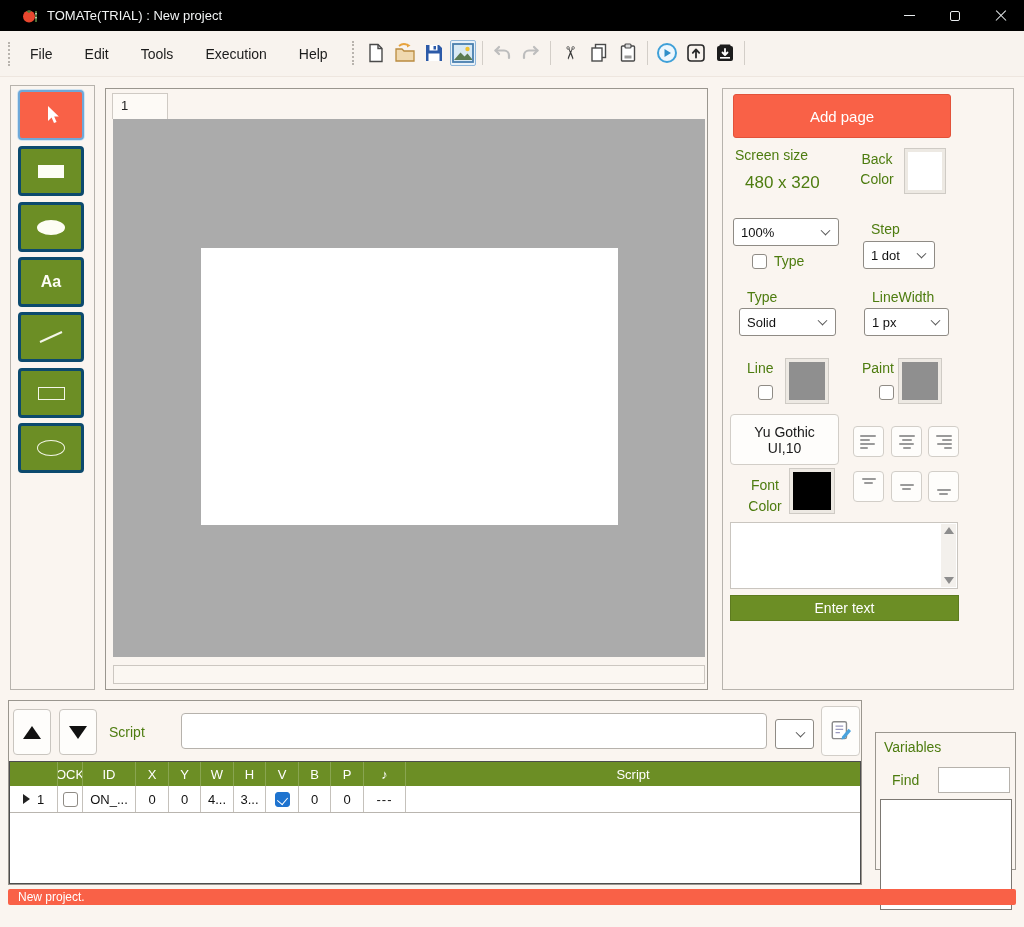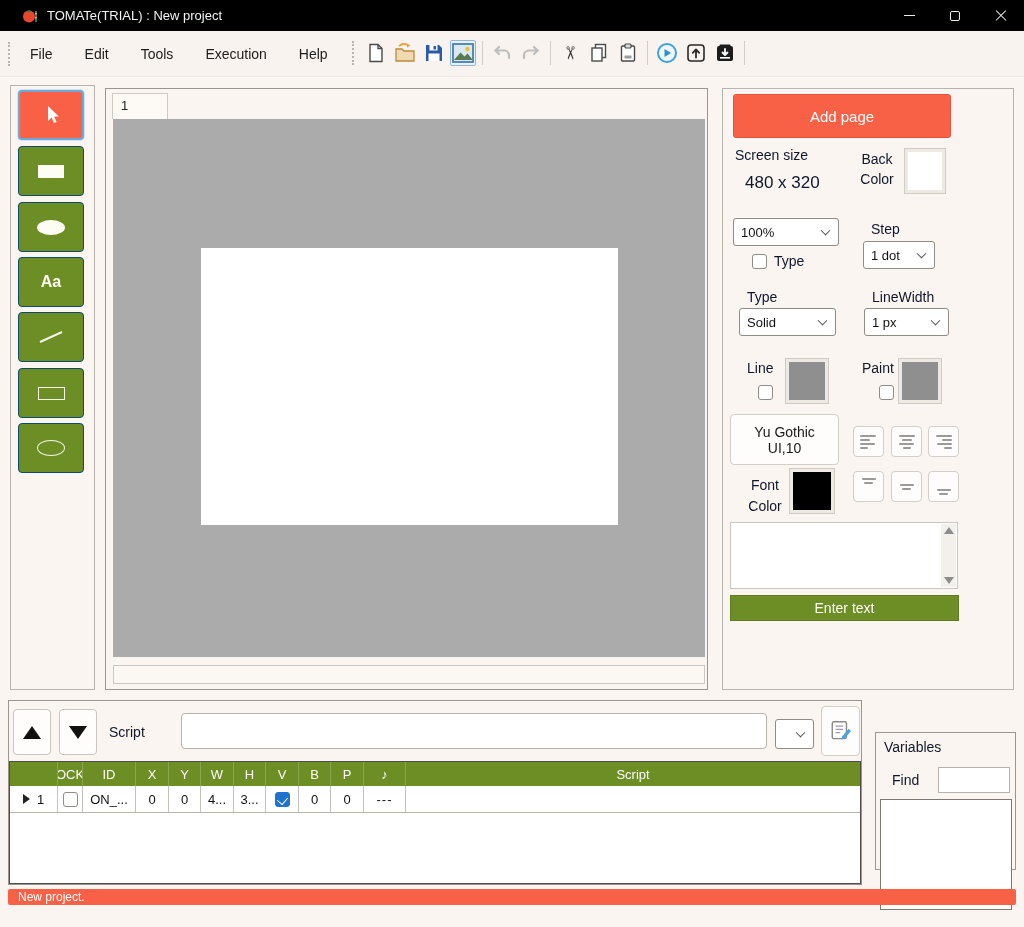--- a/index.html
+++ b/index.html
@@ -32,38 +32,38 @@
   
   .panel { position:absolute; border:1px solid #b7b3ad; background:#FAF5F0; }
   #toolbox { left:10px; top:85px; width:85px; height:605px; }
   #canvas-panel { left:105px; top:88px; width:603px; height:602px; border-color:#9a968f; }
   #right-panel { left:722px; top:88px; width:292px; height:602px; }
   #bottom-panel { left:8px; top:700px; width:854px; height:185px; border-color:#9a968f; }
   #variables-panel { left:875px; top:732px; width:141px; height:138px; border-color:#9a968f; }
 
   
   .tool-btn { position:absolute; left:7px; width:66px; height:50px; border-radius:4px;
-              background:#6C8E25; border:1px solid #0c4a6e; display:flex; align-items:center; justify-content:center;
+              background:#6C8E25; border:3px solid #0c4a6e; display:flex; align-items:center; justify-content:center;
               color:#fff; }
   .tool-btn.selected { background:#F96147; border:2px solid #6fa8d8; box-shadow:0 0 0 1px #cfe3f2; }
   .shape-rect-fill { width:26px; height:13px; background:#fdfdf4; }
   .shape-ellipse-fill { width:28px; height:15px; background:#fdfdf4; border-radius:50%; }
   .shape-rect-line { width:27px; height:13px; border:1.6px solid #f4f6e8; }
   .shape-ellipse-line { width:28px; height:16px; border:1.6px solid #f4f6e8; border-radius:50%; }
   .tool-aa { font-size:16px; font-weight:bold; color:#fdfdf4; }
 
   
   .tab { position:absolute; left:6px; top:4px; width:56px; height:26px; background:#FDFAF6;
          border:1px solid #cfcac4; border-bottom:none; font-size:13px; color:#222; padding:4px 0 0 8px; }
   .design-canvas { position:absolute; left:7px; top:30px; width:592px; height:538px; background:#ABABAB; }
   .design-screen { position:absolute; left:88px; top:129px; width:417px; height:277px; background:#fff; }
   .canvas-strip { position:absolute; left:7px; top:576px; width:592px; height:19px; background:#FBF7F2; border:1px solid #ccc7c1; }
 
   
-  .rp-label { position:absolute; font-size:14px; color:#0f172a; }
+  .rp-label { position:absolute; font-size:14px; color:#4d7c0f; }
   .btn-orange { position:absolute; background:#F96147; color:#fff; border:1px solid #e2523a; border-radius:3px;
                 display:flex; align-items:center; justify-content:center; font-size:15px; }
   .btn-green  { position:absolute; background:#6C8E25; color:#fff; border:1px solid #5d7b1f;
                 display:flex; align-items:center; justify-content:center; font-size:14px;text-align:center; }
   .combo { position:absolute; background:#fff; border:1px solid #8f8b85; border-radius:3px;
            font-size:13px; color:#111; display:flex; align-items:center; padding-left:7px; }
   .chev { position:absolute; right:9px; top:50%; width:7px; height:7px; border-right:1.4px solid #555;
           border-bottom:1.4px solid #555; transform:translateY(-70%) rotate(45deg); }
   .checkbox { position:absolute; width:15px; height:15px; background:#fff; border:1px solid #8f8b85; border-radius:3px; }
   .swatch { position:absolute; border:3px solid #EDE9E3; outline:1px solid #cfcbc5; }

